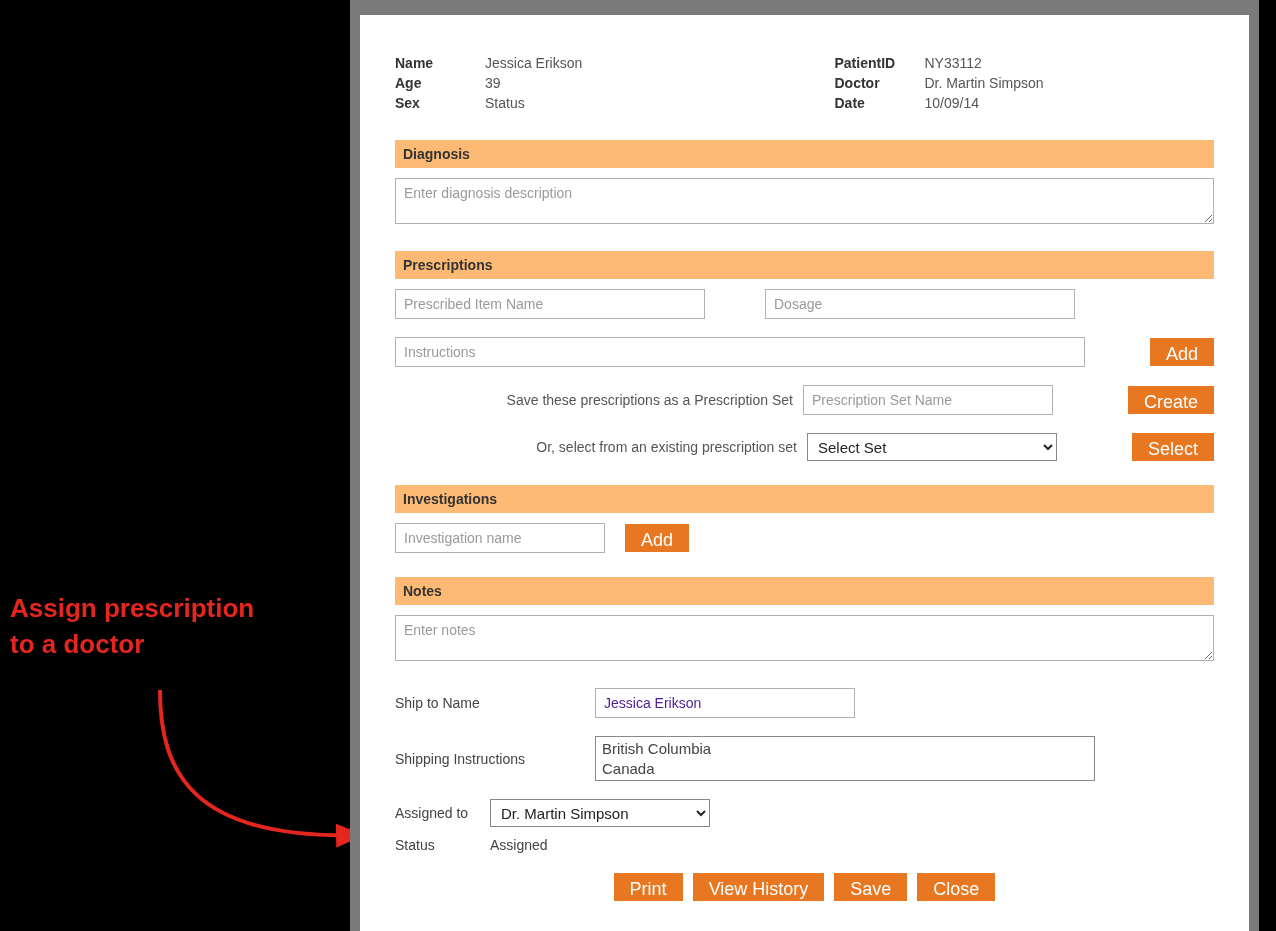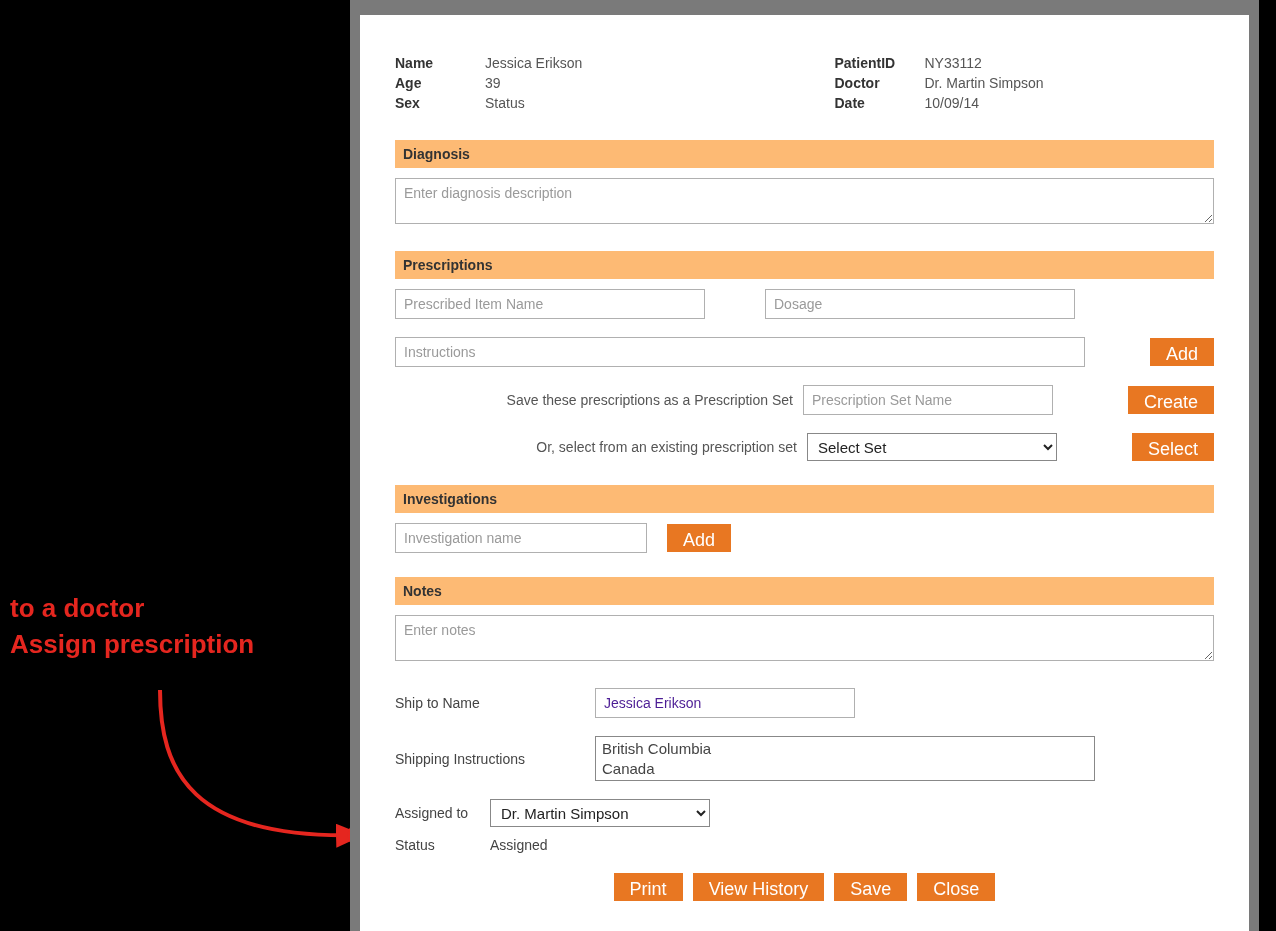--- a/index.html
+++ b/index.html
@@ -126,22 +126,22 @@
   }
   svg.ellipse {
     position: absolute;
     pointer-events: none;
   }
 </style>
 </head>
 <body>
 
 <div class="annotation">
+  <div>Assign prescription</div>
   <div>to a doctor</div>
-  <div>Assign prescription</div>
 </div>
 
 <svg class="arrow" width="280" height="220">
   <defs>
     <marker id="arrowhead" markerWidth="8" markerHeight="8" refX="6" refY="3" orient="auto">
       <polygon points="0 0, 7 3, 0 6" fill="#e5261f"></polygon>
     </marker>
   </defs>
   <path d="M 30 10 C 30 90, 60 160, 230 155" stroke="#e5261f" stroke-width="4" fill="none" marker-end="url(#arrowhead)"></path>
 </svg>
@@ -212,21 +212,21 @@
           <option>Select Set</option>
         </select>
         <div style="width:55px"></div>
         <button class="btn" style="min-width:80px">Select</button>
       </div>
     </div>
 
     <div class="section">
       <div class="section-header">Investigations</div>
       <div style="display:flex; align-items:center; gap:20px;">
-        <input type="text" style="width: 252px;" placeholder="Investigation name">
+        <input type="text" style="width: 210px;" placeholder="Investigation name">
         <button class="btn">Add</button>
       </div>
     </div>
 
     <div class="section">
       <div class="section-header">Notes</div>
       <textarea rows="2" placeholder="Enter notes" style=""></textarea>
     </div>
 
     <div class="ship-row">

